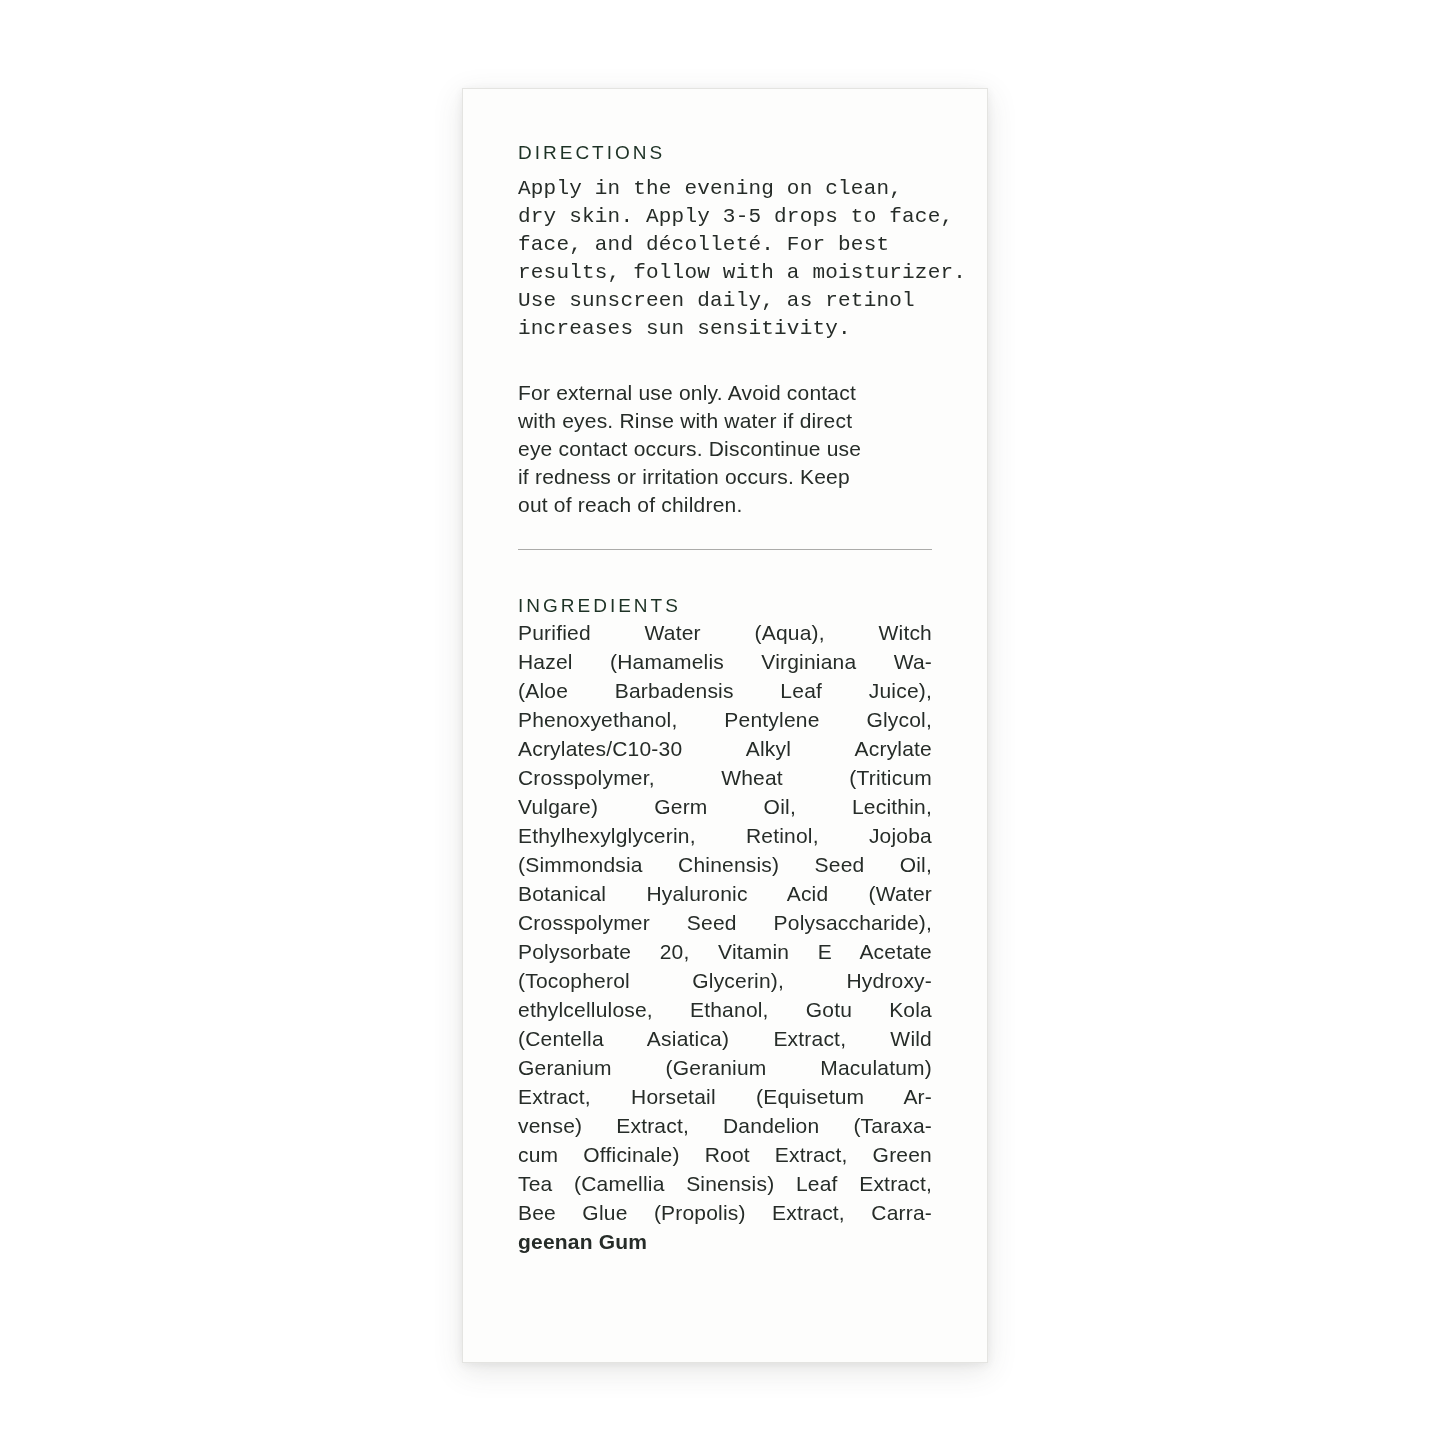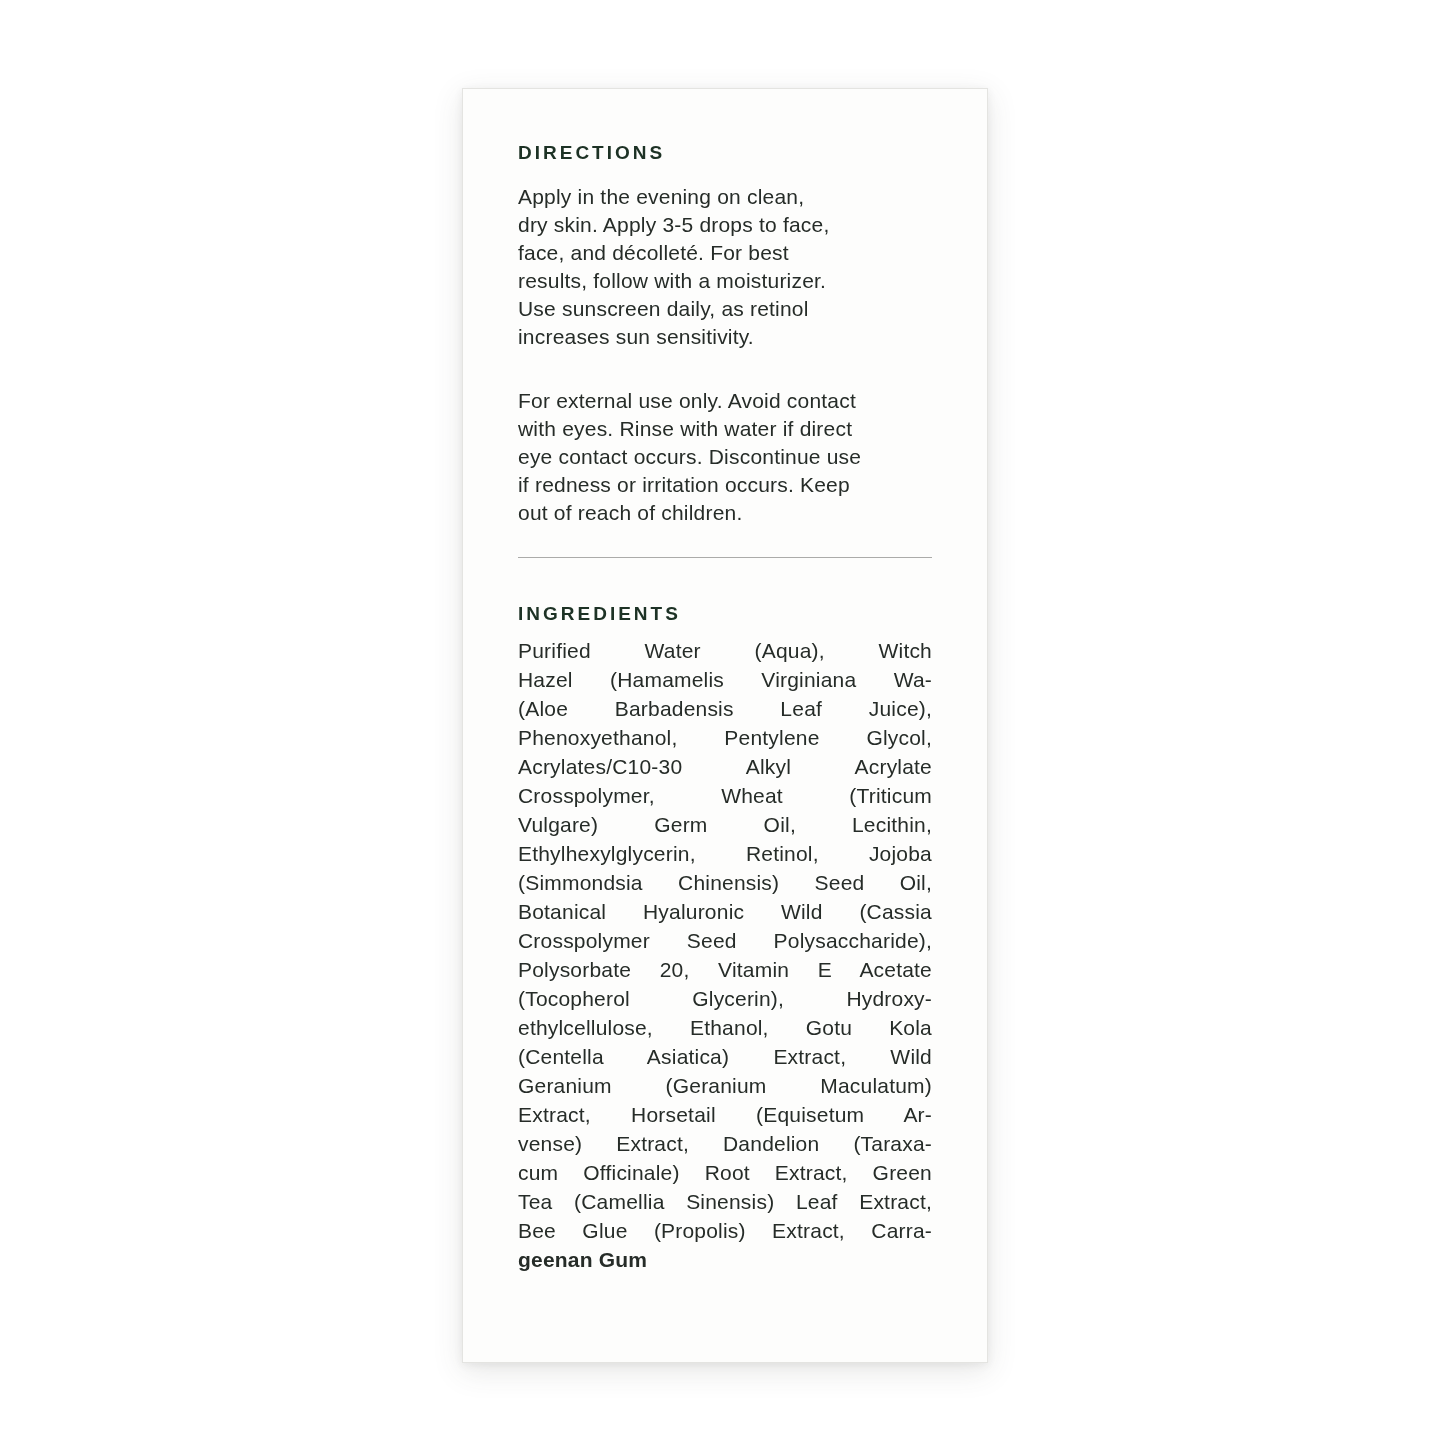--- a/index.html
+++ b/index.html
@@ -23,40 +23,40 @@
     left: 462px; top: 88px;
     width: 526px; height: 1275px;
     background: var(--panel-bg);
     border: 1px solid var(--panel-border);
     box-shadow: 0 8px 28px rgba(70, 70, 62, 0.13), 0 2px 8px rgba(70, 70, 62, 0.08);
     padding: 0 55px;
   }
   .section-heading {
     font-size: 19px;
     line-height: 24px;
-    font-weight: 700;
+    font-weight: 400;
     letter-spacing: 3px;
     color: var(--heading-color);
   }
   .heading-directions { margin-top: 52px; }
   .heading-ingredients { margin-top: 44px; }
   .body-text {
     font-size: 21px;
     color: var(--body-color);
     letter-spacing: 0.2px;
   }
   .body-text .line {
     display: block;
     line-height: 28px;
     text-align: left;
     white-space: pre;
   }
-  .para-usage { margin-top: 18px; }
+  .para-usage { margin-top: 10px; font-family: Liberation Mono, monospace; }
   .para-warning { margin-top: 36px; }
-  .para-ingredients { margin-top: 10px; }
+  .para-ingredients { }
   .para-ingredients .line {
     line-height: 29px;
     white-space: normal;
     text-align: justify;
     text-align-last: justify;
   }
   .para-ingredients .line:last-child {
     text-align-last: left;
     font-weight: bold;
   }
@@ -99,21 +99,21 @@
     <div class="body-text para-ingredients">
         <div class="line">Purified Water (Aqua), Witch</div>
         <div class="line">Hazel (Hamamelis Virginiana Wa-</div>
         <div class="line">(Aloe Barbadensis Leaf Juice),</div>
         <div class="line">Phenoxyethanol, Pentylene Glycol,</div>
         <div class="line">Acrylates/C10-30 Alkyl Acrylate</div>
         <div class="line">Crosspolymer, Wheat (Triticum</div>
         <div class="line">Vulgare) Germ Oil, Lecithin,</div>
         <div class="line">Ethylhexylglycerin, Retinol, Jojoba</div>
         <div class="line">(Simmondsia Chinensis) Seed Oil,</div>
-        <div class="line">Botanical Hyaluronic Wild (Cassia</div>
+        <div class="line">Botanical Hyaluronic Acid (Water</div>
         <div class="line">Crosspolymer Seed Polysaccharide),</div>
         <div class="line">Polysorbate 20, Vitamin E Acetate</div>
         <div class="line">(Tocopherol Glycerin), Hydroxy-</div>
         <div class="line">ethylcellulose, Ethanol, Gotu Kola</div>
         <div class="line">(Centella Asiatica) Extract, Wild</div>
         <div class="line">Geranium (Geranium Maculatum)</div>
         <div class="line">Extract, Horsetail (Equisetum Ar-</div>
         <div class="line">vense) Extract, Dandelion (Taraxa-</div>
         <div class="line">cum Officinale) Root Extract, Green</div>
         <div class="line">Tea (Camellia Sinensis) Leaf Extract,</div>

